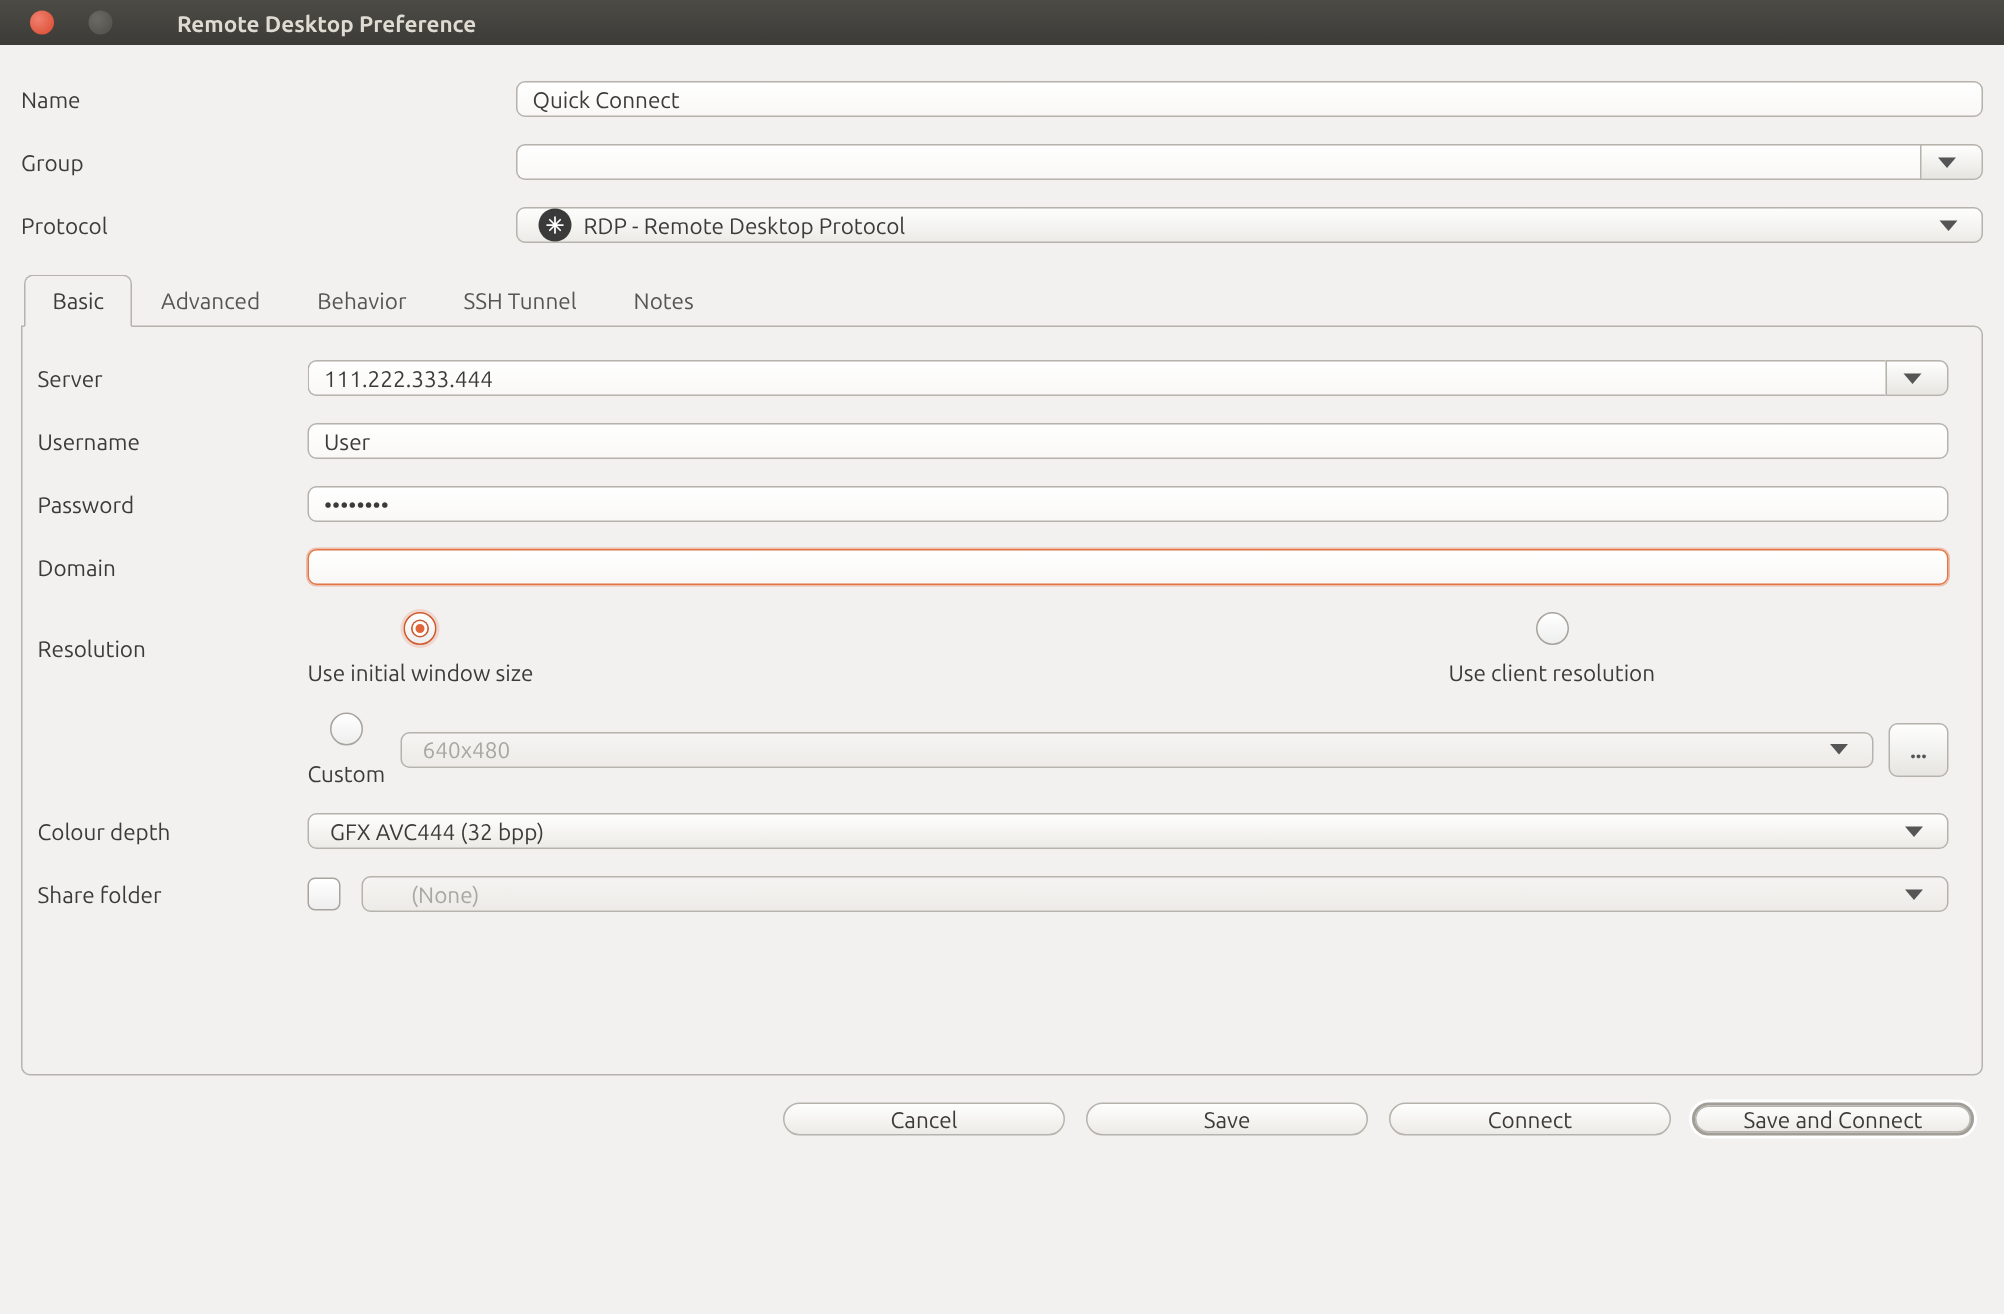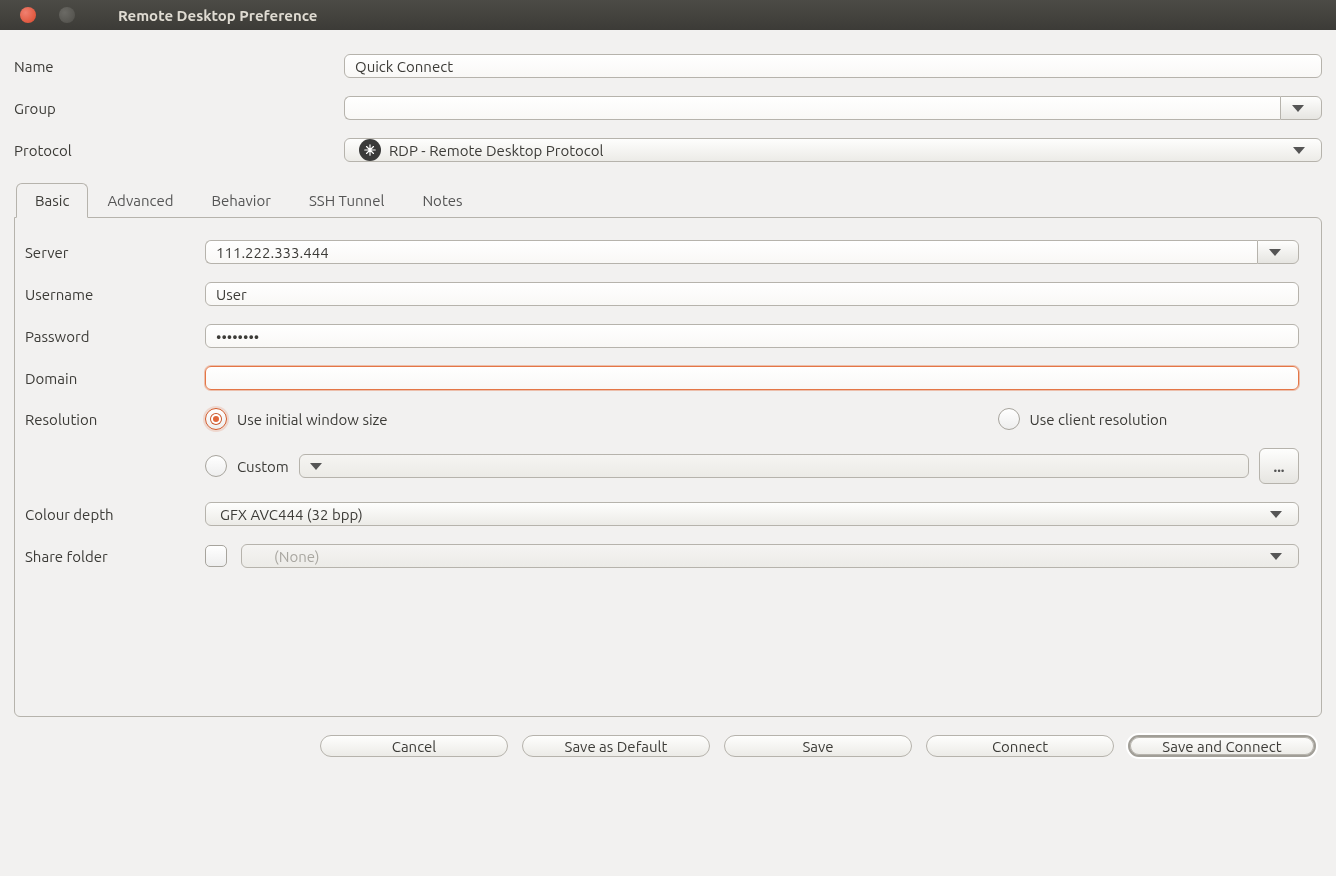--- a/index.html
+++ b/index.html
@@ -143,21 +143,21 @@
     border-bottom-right-radius: 6px;
     background: linear-gradient(to bottom, #fefefd, #e6e5e1);
     display: flex; align-items: center; justify-content: center;
     cursor: pointer;
   }
   .radio-row {
     display: flex;
     gap: 60px;
   }
   .radio-item, .check-item {
-    display: flex; align-items: center; gap: 10px;
+    display: flex; align-items: center; gap: 10px; flex-direction: column;
   }
   .radio {
     width: 22px; height: 22px; border-radius: 50%;
     border: 1px solid #a7a49d;
     background: linear-gradient(to bottom, #fff, #eee);
     display: flex; align-items: center; justify-content: center;
     cursor: pointer;
   }
   .radio.checked::after {
     content: "";
@@ -299,20 +299,21 @@
           </div>
         </div>
 
         <div></div>
         <div class="res-custom-row">
           <div class="radio-item">
             <span class="radio"></span>
             <span>Custom</span>
           </div>
           <div class="combo disabled">
+            <span class="combo-text">640x480</span>
             <div class="chev"></div>
           </div>
           <div class="small-btn">
             <span>...</span>
           </div>
         </div>
 
         <div class="label">Colour depth</div>
         <div class="combo">
           <span class="combo-text">GFX AVC444 (32 bpp)</span>
@@ -330,23 +331,20 @@
 
       </div>
     </div>
   </div>
 
   <div class="action-bar">
     <div class="btn">
         <span>Cancel</span>
       </div>
     <div class="btn">
-        <span>Save as Default</span>
-      </div>
-    <div class="btn">
         <span>Save</span>
       </div>
     <div class="btn">
         <span>Connect</span>
       </div>
     <div class="btn default">
         <span>Save and Connect</span>
       </div>
   </div>
 

